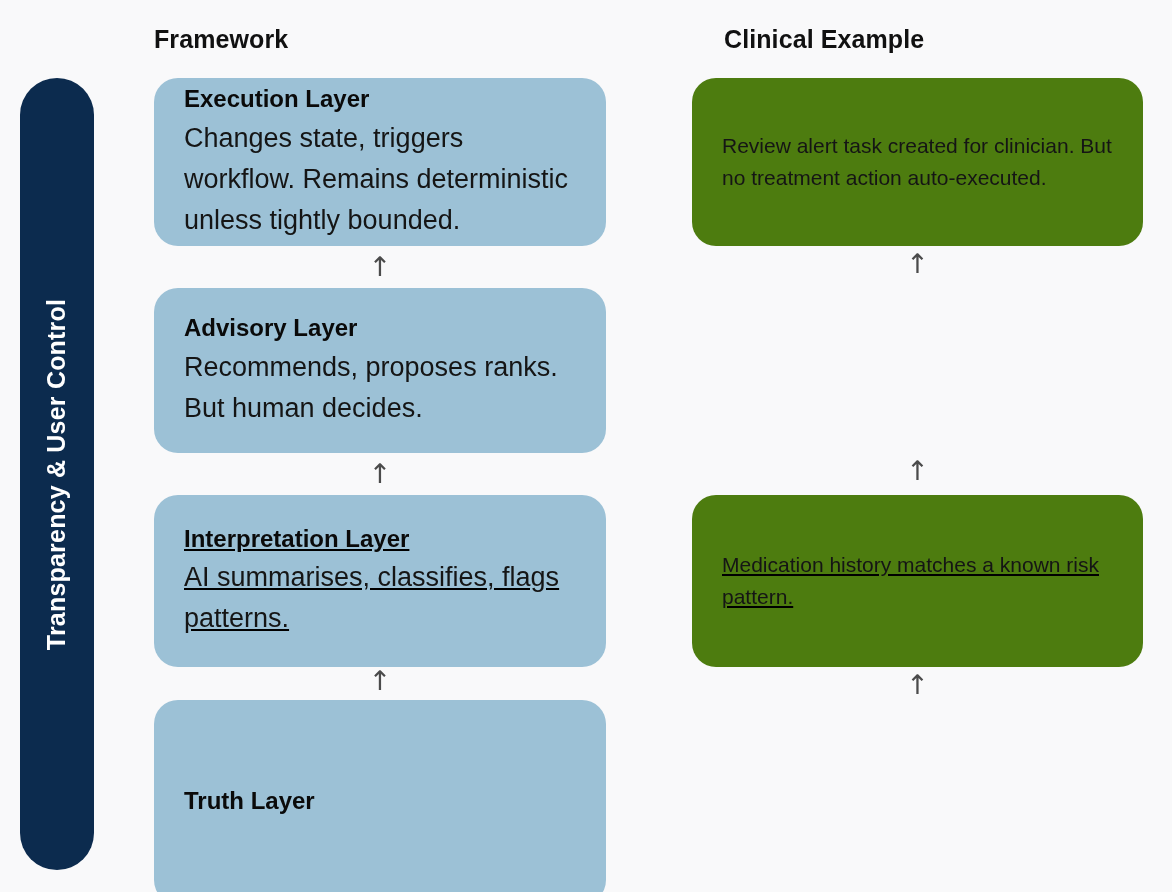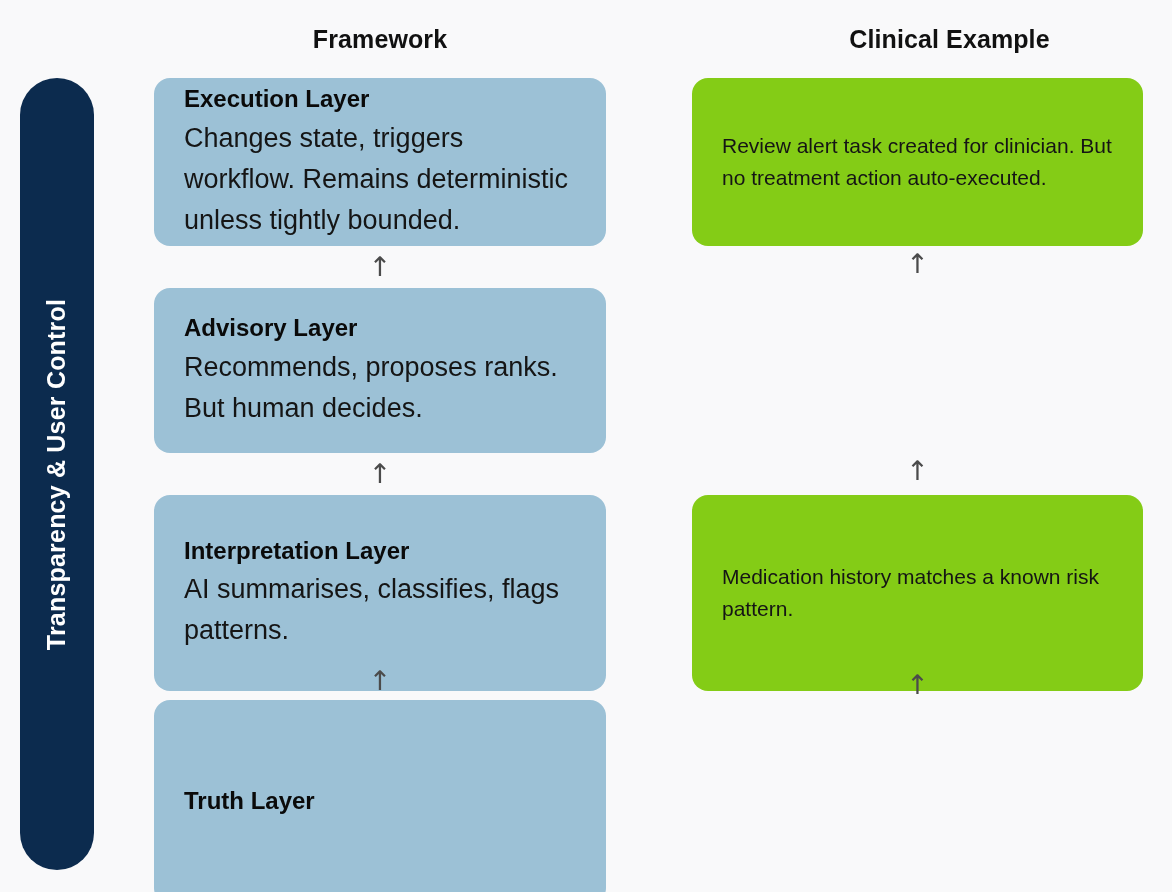--- a/index.html
+++ b/index.html
@@ -46,69 +46,68 @@
     transform-origin: center center;
   }
 
   
   .col-header {
     position: absolute;
     top: 25px;
     font-size: 25px;
     font-weight: bold;
     color: #111111;
-    text-align: center;
     letter-spacing: 0.1px;
   }
   .col-header.framework { left: 154px; width: 452px; }
   .col-header.clinical  { left: 724px; width: 451px; }
 
   
   .grid {
     position: absolute;
     left: 0;
     top: 0;
     width: 1172px;
     height: 892px;
   }
 
   .card {
     position: absolute;
-    border-radius: 16px;
+    border-radius: 24px;
     padding: 16px 30px;
     display: flex;
     flex-direction: column;
     justify-content: center;
   }
   .card.framework { left: 154px; width: 452px; }
   .card.clinical  { left: 692px; width: 451px; }
 
   .card.blue   { background: #9CC1D6; }
-  .card.yellow { background: #84cc16; }
+  .card.yellow { background: #4d7c0f; }
 
   .card-title {
     font-size: 24px;
     font-weight: bold;
     color: #0A0A0A;
     line-height: 1.3;
     margin-bottom: 3px;
   }
 
   .card-body {
     font-size: 27px;
     color: #151515;
     line-height: 1.52;
   }
 
   .card.clinical .card-body { font-size: 21px; }
 
   
   .row1 { top: 78px;  height: 168px; }
   .row2 { top: 288px; height: 165px; }
-  .row3 { top: 495px; height: 196px; }
+  .row3 { top: 495px; height: 172px; text-decoration: underline; }
   .row4 { top: 700px; height: 204px; }
 
   
   .card.center-only { justify-content: center; }
 
   
   .arrow {
     position: absolute;
     font-size: 27px;
     line-height: 1;

